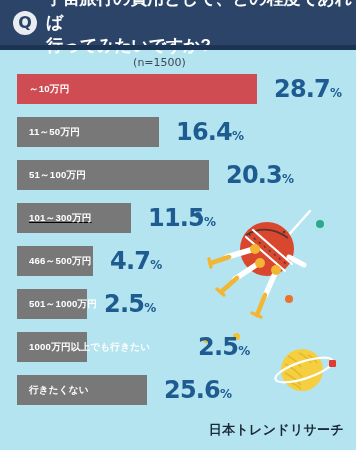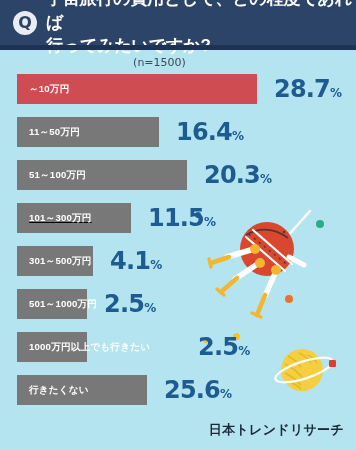--- a/index.html
+++ b/index.html
@@ -253,37 +253,37 @@
     </div>
 
     <div class="row">
       <div class="bar" style="width:142px;">
         <span class="bar-label">11～50万円</span>
       </div>
       <div class="pct"><span>16.4</span><span class="unit">%</span></div>
     </div>
 
     <div class="row">
-      <div class="bar" style="width:170px;">
+      <div class="bar" style="width:192px;">
         <span class="bar-label">51～100万円</span>
       </div>
       <div class="pct"><span>20.3</span><span class="unit">%</span></div>
     </div>
 
     <div class="row">
       <div class="bar" style="width:114px;text-decoration:underline;">
         <span class="bar-label">101～300万円</span>
       </div>
       <div class="pct"><span>11.5</span><span class="unit">%</span></div>
     </div>
 
     <div class="row overflow">
       <div class="bar" style="width:76px;"></div>
-      <span class="bar-label">301～500万円</span>
-      <div class="pct"><span>4.1</span><span class="unit">%</span></div>
+      <span class="bar-label">466～500万円</span>
+      <div class="pct"><span>4.7</span><span class="unit">%</span></div>
     </div>
 
     <div class="row overflow">
       <div class="bar" style="width:70px;"></div>
       <span class="bar-label">501～1000万円</span>
       <div class="pct"><span>2.5</span><span class="unit">%</span></div>
     </div>
 
     <div class="row overflow">
       <div class="bar" style="width:70px;"></div>

